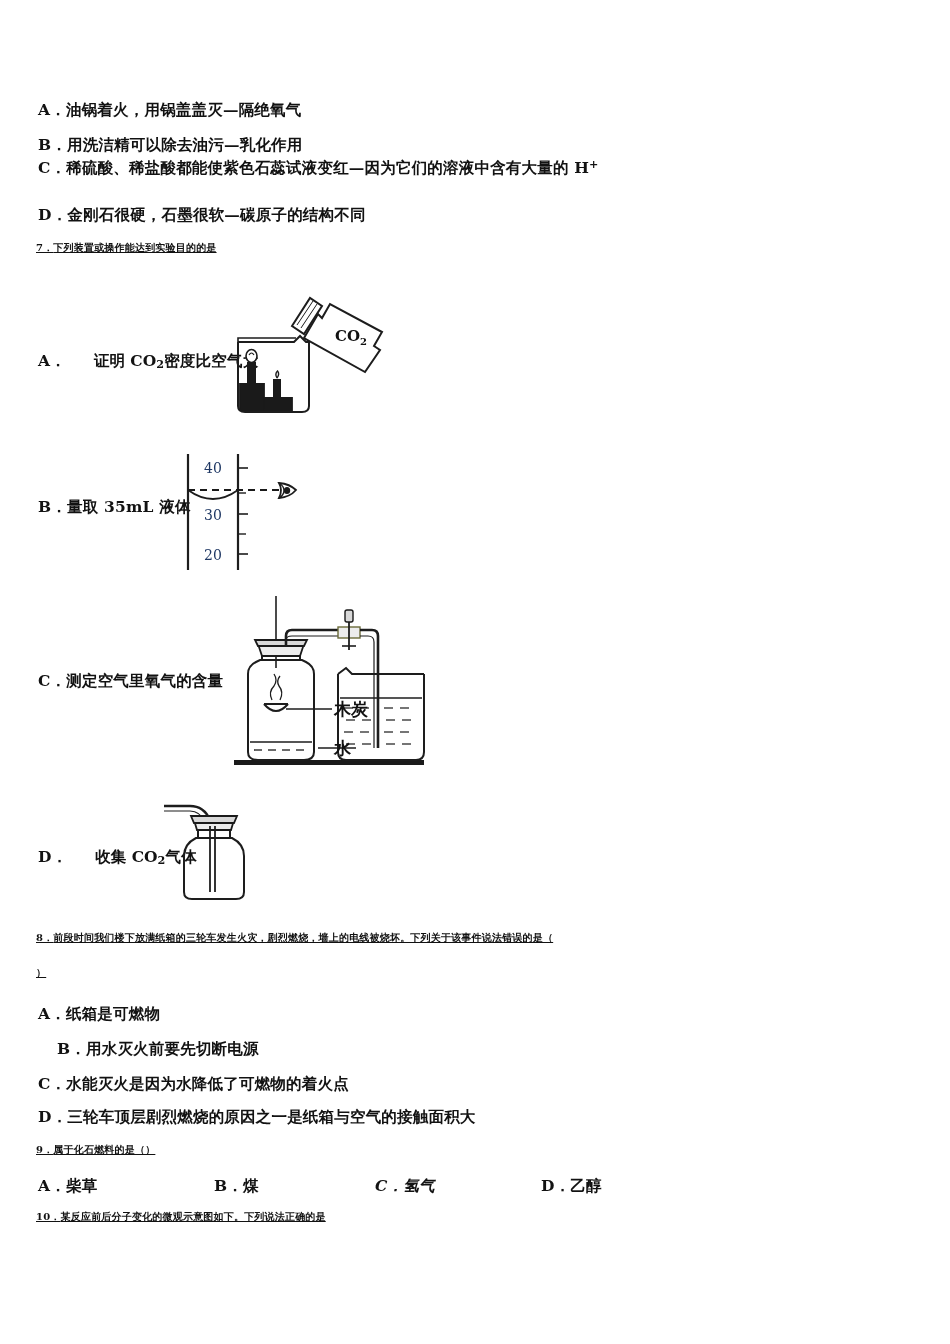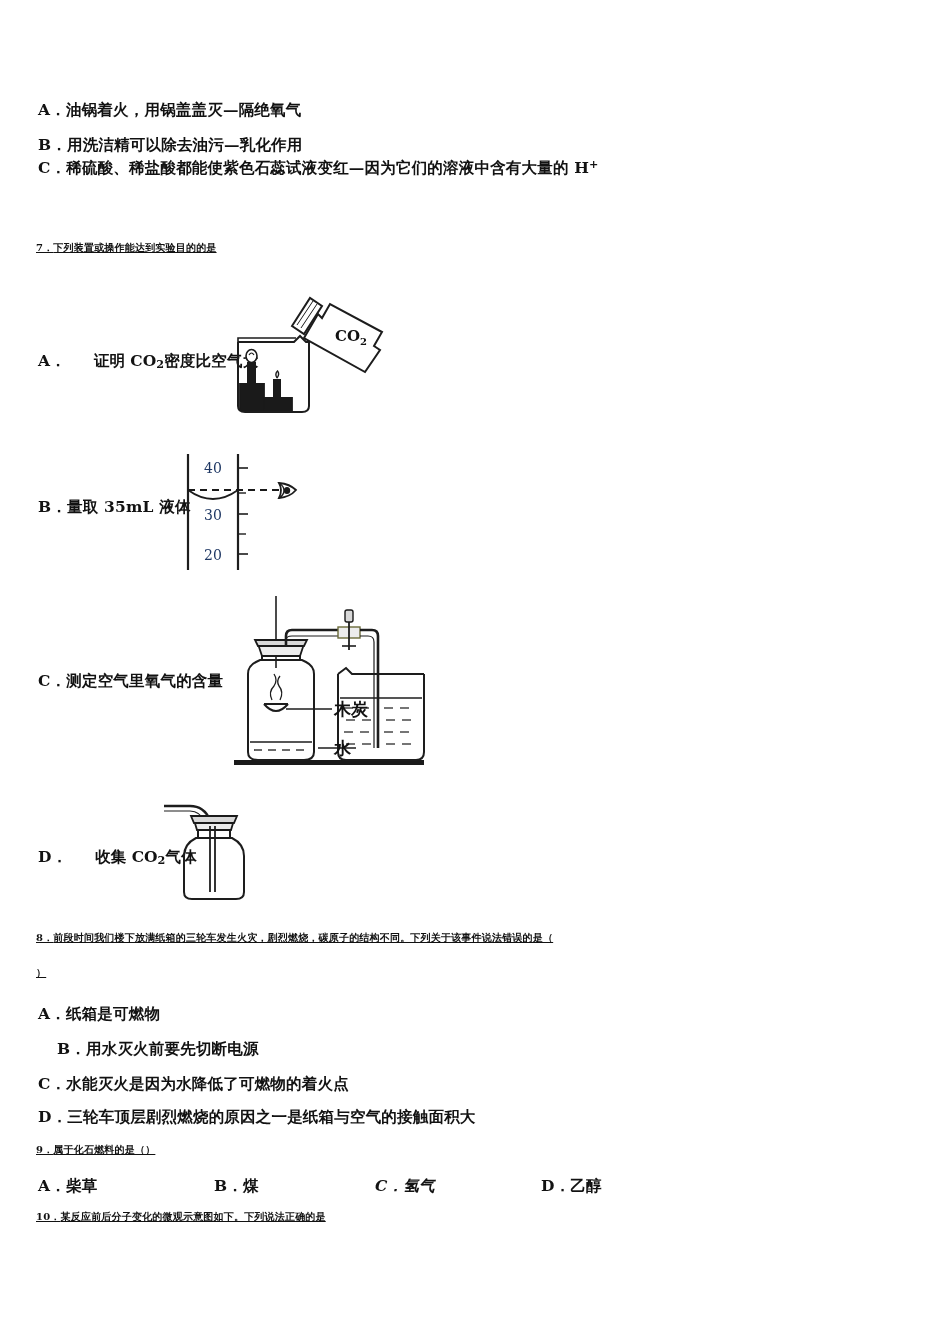--- a/index.html
+++ b/index.html
@@ -71,20 +71,23 @@
   </div>
 
   <div class="txt" style="left:38px; top:136px;">
     <span class="opt-label">B．</span><span>用洗洁精可以除去油污—乳化作用</span>
   </div>
 
   <div class="txt" style="left:38px; top:158px;">
     <span class="opt-label">C．</span><span>稀硫酸、稀盐酸都能使紫色石蕊试液变红—因为它们的溶液中含有大量的 H</span><span class="chem-sup">+</span>
   </div>
 
+  <div class="txt" style="left:38px; top:206px;">
+    <span class="opt-label">D．</span><span>金刚石很硬，石墨很软—碳原子的结构不同</span>
+  </div>
 
   <div class="txt qtext" style="left:36px; top:242px;">
     <span>7．</span><span>下列装置或操作能达到实验目的的是</span>
   </div>
 
   <div class="txt" style="left:38px; top:352px;">
     <span class="opt-label">A．</span><span class="mono-chem">证明 CO</span><span class="chem-sub">2</span><span>密度比空气大</span>
   </div>
 
   <div class="fig" style="left:234px; top:284px;">
@@ -246,21 +249,21 @@
 
       <path class="ln" d="M36,40 Q24,46 24,58 L24,94 Q24,101 32,101 L76,101 Q84,101 84,94 L84,58
                           Q84,46 72,40 Z" stroke-width="2" fill="#ffffff"></path>
 
       <line class="ln" x1="50" y1="28" x2="50" y2="94" stroke-width="1.8"></line>
       <line class="ln" x1="55" y1="28" x2="55" y2="94" stroke-width="1.8"></line>
     </svg>
   </div>
 
   <div class="txt qtext" style="left:36px; top:932px;">
-    <span>8．</span><span>前段时间我们楼下放满纸箱的三轮车发生火灾，剧烈燃烧，碳原子的结构不同。下列关于该事件说法错误的是（</span>
+    <span>8．</span><span>前段时间我们楼下放满纸箱的三轮车发生火灾，剧烈燃烧，墙上的电线被烧坏。下列关于该事件说法错误的是（</span>
   </div>
   <div class="txt qtext" style="left:36px; top:967px;">）</div>
 
   <div class="txt" style="left:38px; top:1005px;">
     <span class="opt-label">A．</span><span>纸箱是可燃物</span>
   </div>
   <div class="txt" style="left:38px; top:1040px;margin-left:19px;">
     <span class="opt-label">B．</span><span>用水灭火前要先切断电源</span>
   </div>
   <div class="txt" style="left:38px; top:1108px;">

